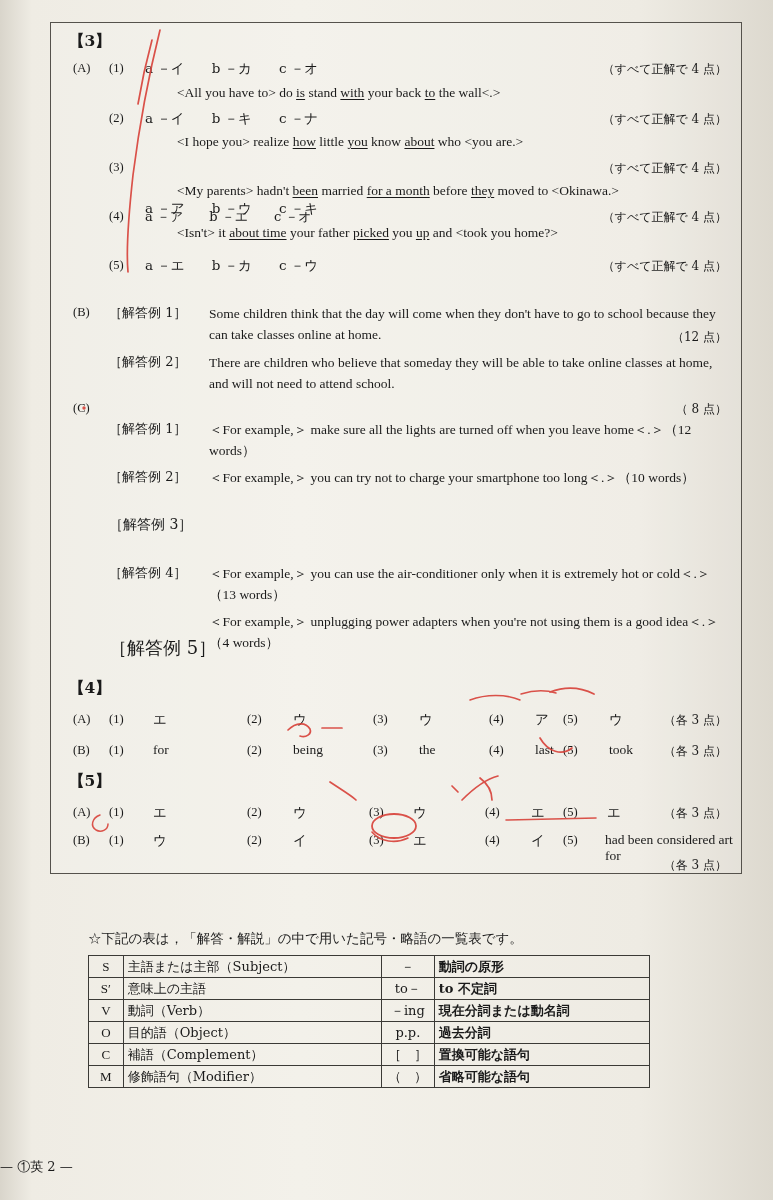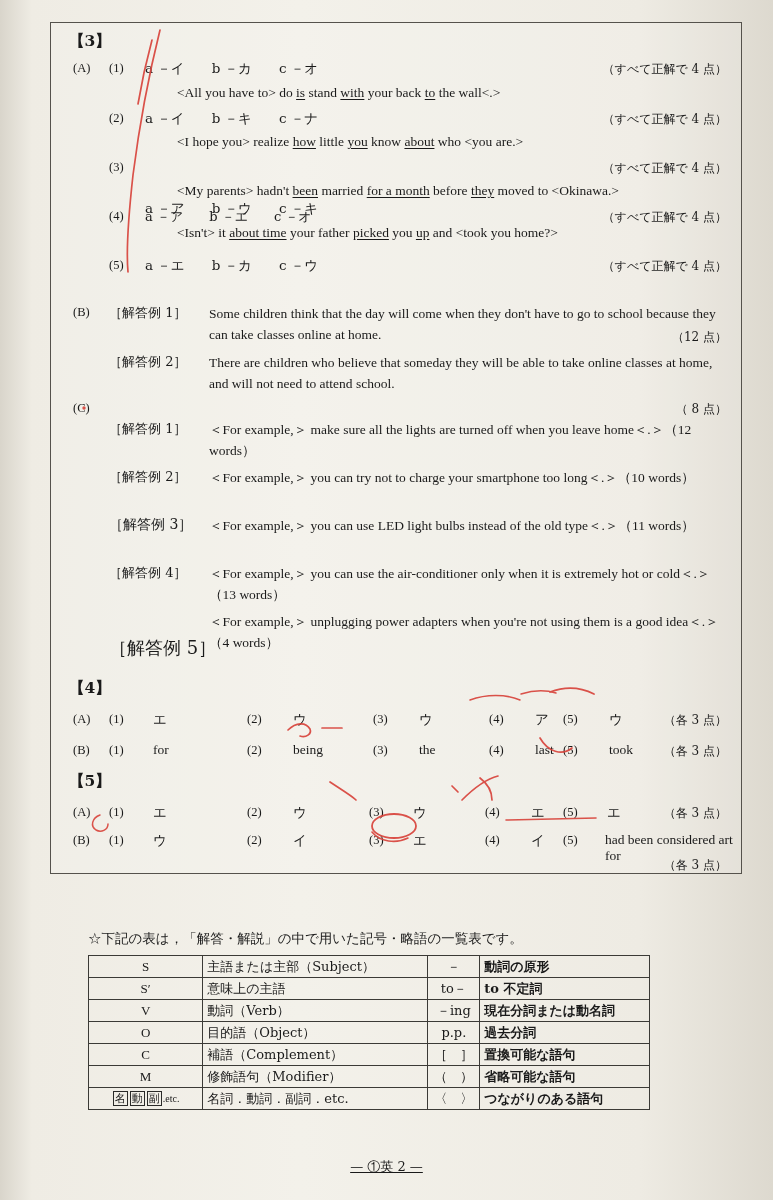--- a/index.html
+++ b/index.html
@@ -109,24 +109,23 @@
     padding: 0 1px;
     font-size: 11px;
     line-height: 13px;
     margin: 0 1px;
   }
   .footer {
     position: absolute;
     left: 0;
     top: 1158px;
     width: 773px;
-    text-align: center;
+    text-align: left;
     font-size: 13px;
     font-family: "DejaVu Serif", serif;
-    text-decoration: underline;
   }
 </style>
 </head>
 <body>
 
 <div class="page">
   <div class="content">
 
     <div class="answer-box">
 
@@ -169,21 +168,20 @@
       <div style="position:absolute;left:22px;top:378px;font-size:12.5px;">(C)</div>
       <div class="pts jp" style="top:378px;">（ 8 点）</div>
 
       <div style="position:absolute;left:58px;top:397px;font-size:13px;" class="jp">［解答例 1］</div>
       <div style="position:absolute;left:158px;top:397px;width:512px;font-size:13.5px;line-height:1.55;">＜For example,＞ make sure all the lights are turned off when you leave home＜.＞（12 words）</div>
 
       <div style="position:absolute;left:58px;top:445px;font-size:13px;" class="jp">［解答例 2］</div>
       <div style="position:absolute;left:158px;top:445px;width:512px;font-size:13.5px;line-height:1.55;">＜For example,＞ you can try not to charge your smartphone too long＜.＞（10 words）</div>
 
       <div style="position:absolute;left:58px;top:493px;font-size:14px;" class="jp">［解答例 3］</div>
-      <div style="position:absolute;left:158px;top:493px;width:512px;font-size:13.5px;line-height:1.55;">＜For example,＞ you can use LED light bulbs instead of the old type＜.＞（11 words）</div>
 
       <div style="position:absolute;left:58px;top:541px;font-size:13px;" class="jp">［解答例 4］</div>
       <div style="position:absolute;left:158px;top:541px;width:512px;font-size:13.5px;line-height:1.55;">＜For example,＞ you can use the air-conditioner only when it is extremely hot or cold＜.＞（13 words）</div>
 
       <div style="position:absolute;left:58px;top:589px;font-size:18px;margin-top:24px;" class="jp">［解答例 5］</div>
       <div style="position:absolute;left:158px;top:589px;width:512px;font-size:13.5px;line-height:1.55;">＜For example,＞ unplugging power adapters when you're not using them is a good idea＜.＞（4 words）</div>
 
       <div style="position:absolute;left:18px;top:655px;" class="sec-title jp">【4】</div>
 
       <div style="position:absolute;left:22px;top:689px;font-size:12.5px;">(A)</div>
@@ -274,26 +272,20 @@
             <td class="desc jp">補語（Complement）</td>
             <td class="sym2 jp">［　］</td>
             <td class="desc2 jp">置換可能な語句</td>
           </tr>
           <tr>
             <td class="sym">M</td>
             <td class="desc jp">修飾語句（Modifier）</td>
             <td class="sym2 jp">（　）</td>
             <td class="desc2 jp">省略可能な語句</td>
           </tr>
-          <tr>
-            <td class="sym jp" id="legend-boxrow-sym" style="white-space: nowrap; width: 118px;"><span class="boxchar">名</span><span class="boxchar">動</span><span class="boxchar">副</span><span style="font-size:10px">.etc.</span></td>
-            <td class="desc jp">名詞．動詞．副詞．etc.</td>
-            <td class="sym2 jp">〈　〉</td>
-            <td class="desc2 jp">つながりのある語句</td>
-          </tr>
         </tbody>
       </table>
     </div>
 
     <div class="footer">— ①英 2 —</div>
   </div>
 
   <svg class="ink" viewBox="0 0 773 1200">
     <g fill="none" stroke="#d8443c" stroke-width="1.7" stroke-linecap="round" stroke-linejoin="round" opacity="0.92">
 

